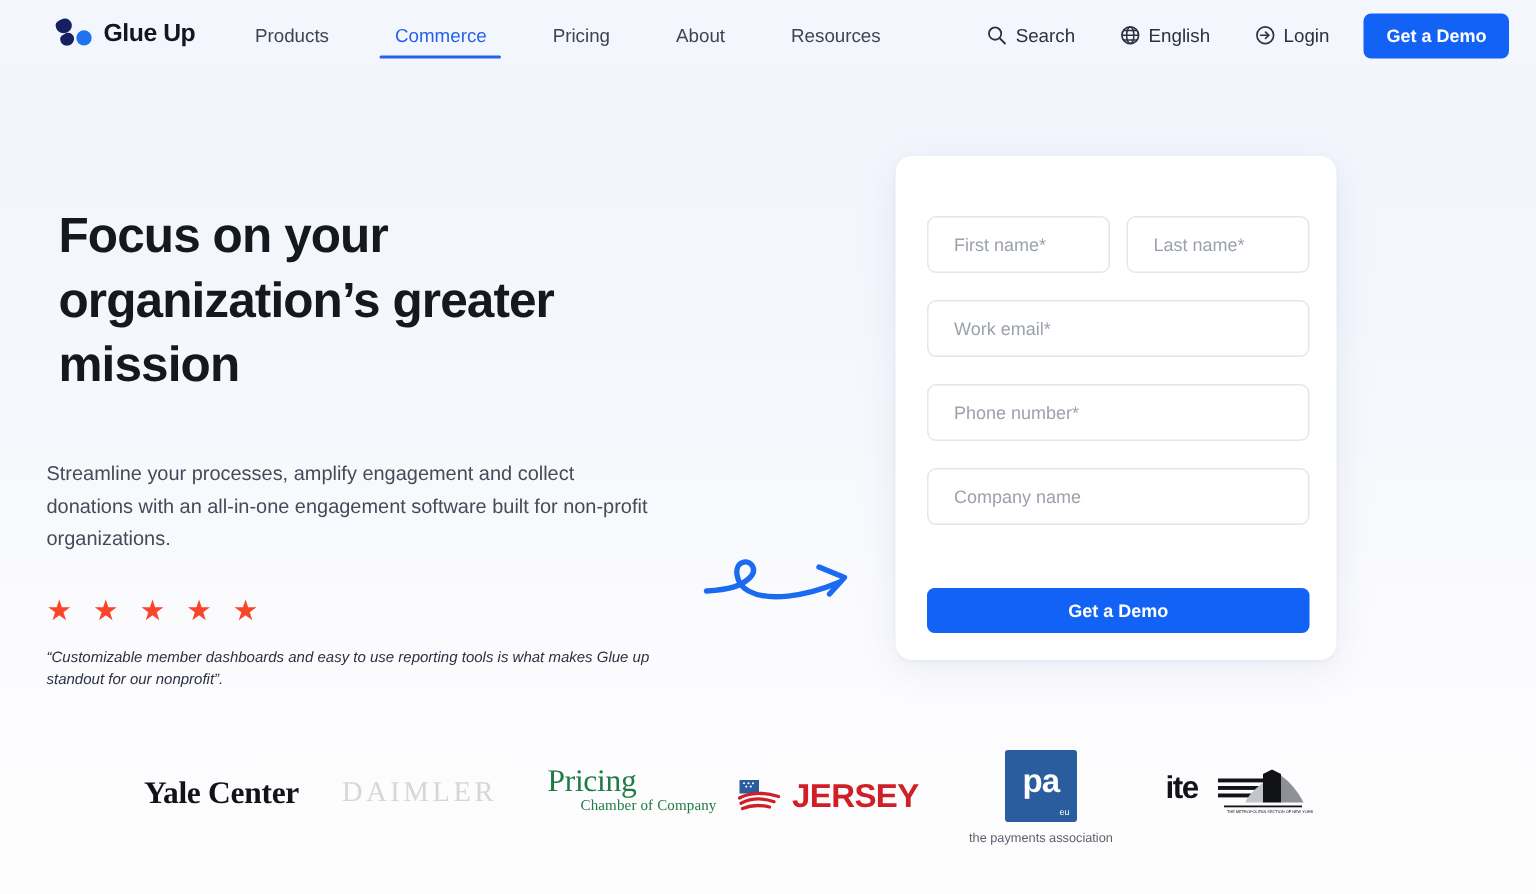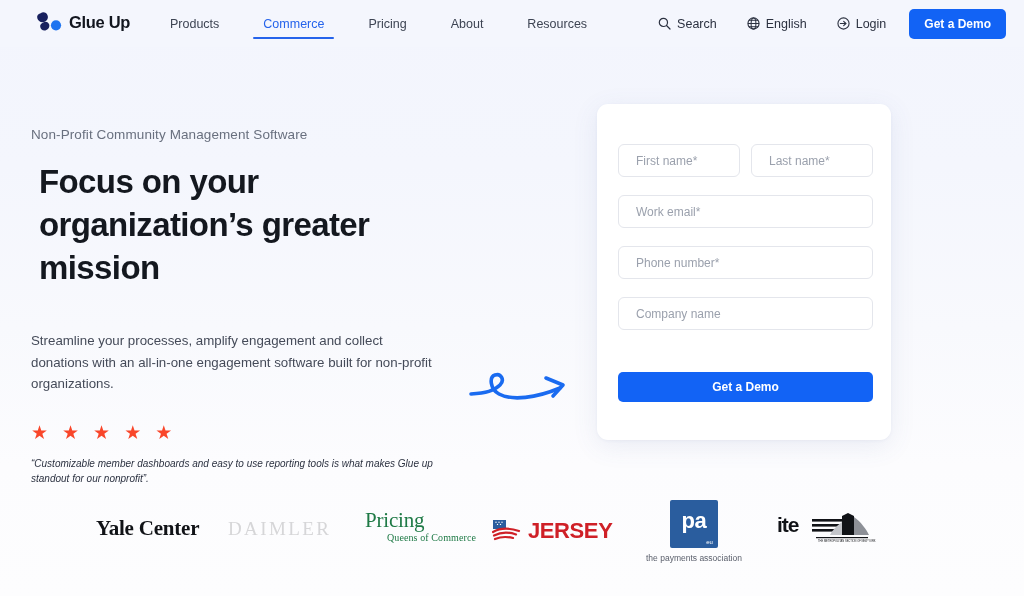--- a/index.html
+++ b/index.html
@@ -186,21 +186,21 @@
   .form-inner {
     position: absolute;
     left: 21px;
     top: 40px;
     width: 255px;
   }
   .field-row { display: flex; gap: 11px; }
   .field {
     box-sizing: border-box;
     width: 100%;
-    height: 33px;
+    height: 38px;
     border: 1px solid #e4e6ec;
     border-radius: 6px;
     background: #ffffff;
     font-size: 12px;
     color: #3b414e;
     padding: 8px 17px;
     outline: none;
     font-family: "Liberation Sans", sans-serif;
   }
   .field::placeholder { color: #9ba1ad; }
@@ -369,21 +369,20 @@
           <polyline points="7.2,4.8 9.6,7 7.2,9.2" fill="none" stroke="#2b3140" stroke-width="1.2" stroke-linecap="round" stroke-linejoin="round"></polyline>
         </svg>
         <span>Login</span>
       </div>
 
       <button class="demo-btn">Get a Demo</button>
     </div>
   </div>
 
   <div id="hero-left">
-    <p class="eyebrow">Non-Profit Community Management Software</p>
     <h1 class="hero-title">Focus on your organization’s greater mission</h1>
     <p class="hero-desc">Streamline your processes, amplify engagement and collect donations with an all-in-one engagement software built for non-profit organizations.</p>
 
     <div class="stars">
       <span>★</span>
       <span>★</span>
       <span>★</span>
       <span>★</span>
       <span>★</span>
     </div>
@@ -415,21 +414,21 @@
   </div>
 
   <div id="logo-bar">
 
     <div class="logo logo-yale">Yale Center</div>
 
     <div class="logo logo-daimler">DAIMLER</div>
 
     <div class="logo logo-queens">
       <span class="queens-top">Pricing</span>
-      <span class="queens-sub">Queens of Commerce</span>
+      <span class="queens-sub">Chamber of Company</span>
     </div>
 
     <div class="logo logo-uspaacc">
       <svg width="30" height="24" viewBox="0 0 30 24">
         <rect x="1" y="1" width="13" height="9" fill="#2a5d9e"></rect>
         <g fill="#ffffff">
           <circle cx="4" cy="3.2" r="0.7"></circle>
             <circle cx="7" cy="3.2" r="0.7"></circle>
             <circle cx="10" cy="3.2" r="0.7"></circle>
           <circle cx="5.5" cy="5.4" r="0.7"></circle>

